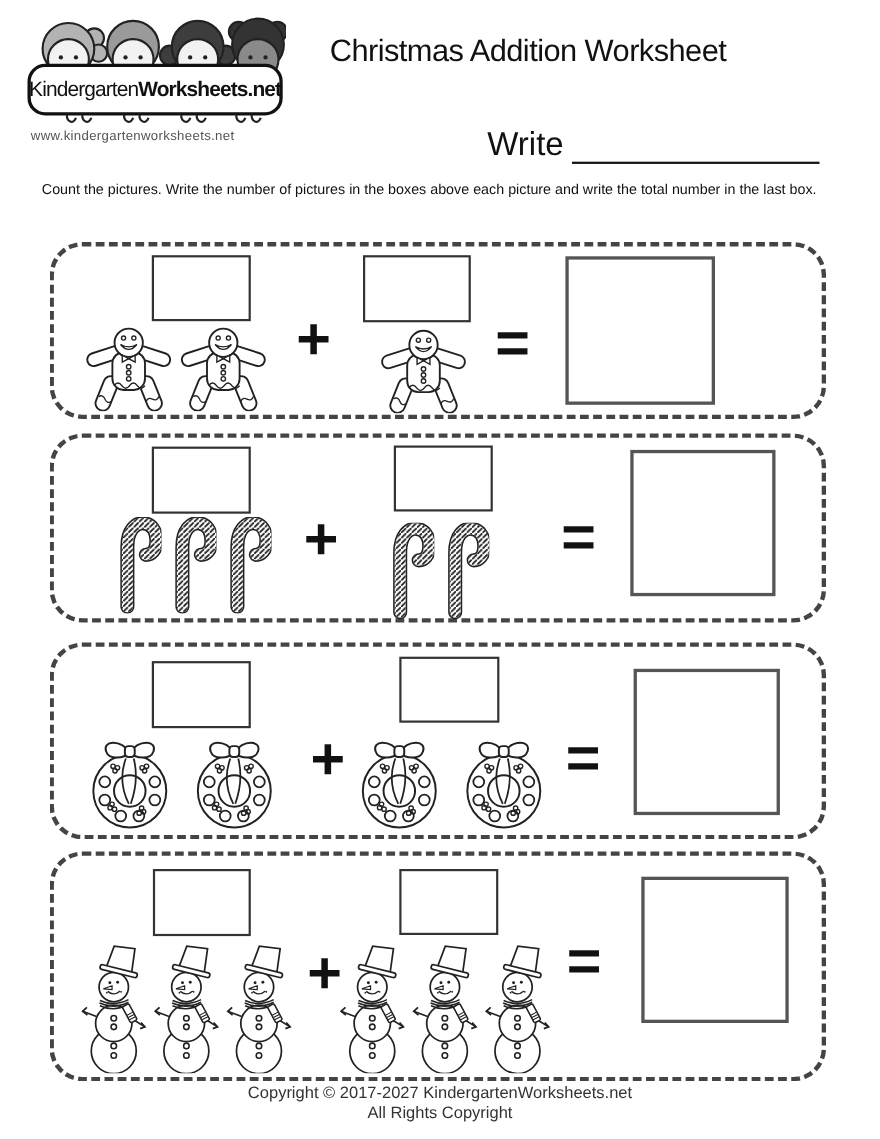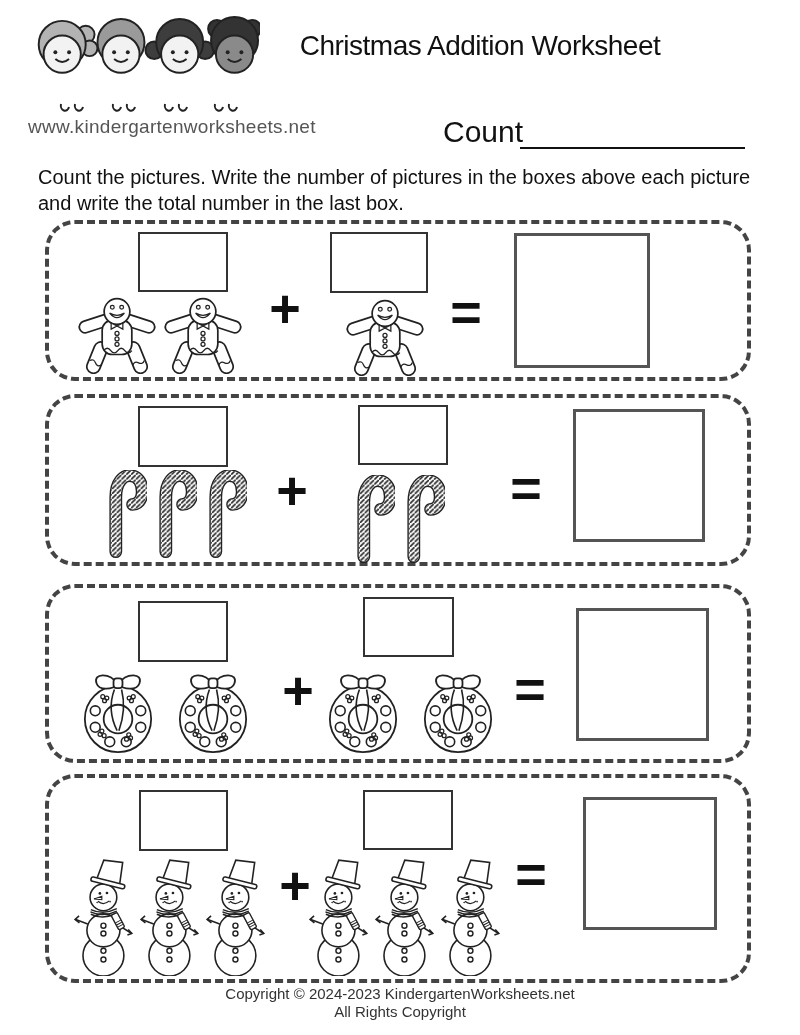--- a/index.html
+++ b/index.html
@@ -8,28 +8,28 @@
 
   
   .logo-kids{position:absolute;left:25px;top:12px;}
   .brand-box{position:absolute;left:25px;top:58px;width:232px;height:47px;background:#fff;
              border:3px solid #111;border-radius:16px;display:flex;align-items:center;
              justify-content:center;box-sizing:border-box;}
   .brand-text{font-size:19px;letter-spacing:-0.8px;white-space:nowrap;}
   .brand-text .b1{font-weight:400;}
   .brand-text .b2{font-weight:700;}
   .logo-feet{position:absolute;left:25px;top:103px;}
-  .site-url{position:absolute;left:28px;top:116px;font-size:19px;color:#555;letter-spacing:.3px;}
+  .site-url{position:absolute;left:28px;top:116px;font-size:12px;color:#555;letter-spacing:.3px;}
   .page-title{position:absolute;left:245px;top:30px;width:470px;text-align:center;
               font-size:28px;font-weight:500;letter-spacing:-0.5px;}
   .name-label{position:absolute;left:443px;top:115px;font-size:30px;}
   .name-line{position:absolute;left:520px;top:147px;width:225px;border-top:2px solid #111;}
 
   
-  .instructions{position:absolute;left:38px;top:164px;width:740px;font-size:20px;
+  .instructions{position:absolute;left:38px;top:164px;width:740px;font-size:13px;
                 line-height:1.3;color:#111;}
 
   
   .panel{position:absolute;left:45px;width:706px;border:4px dashed #444;
          border-radius:30px;box-sizing:border-box;}
   #p0{top:220px;height:161px;}
   #p1{top:394px;height:172px;}
   #p2{top:584px;height:179px;}
   #p3{top:774px;height:209px;}
 
@@ -243,37 +243,40 @@
         <circle cx="221" cy="40" r="2"></circle>
     </g>
     <g fill="none" stroke="#222" stroke-width="2">
       <path d="M31,47 Q38,53 45,47"></path>
       <path d="M91,47 Q98,53 105,47"></path>
       <path d="M151,47 Q158,53 165,47"></path>
       <path d="M207,47 Q214,53 221,47"></path>
     </g>
   </svg>
 
+  <div class="brand-box">
+    <span class="brand-text"><span class="b1">Kindergarten</span><span class="b2">Worksheets.net</span></span>
+  </div>
 
   <svg class="logo-feet" width="232" height="16" viewBox="0 0 232 16">
     <g fill="none" stroke="#222" stroke-width="2">
       <path d="M36,1 a4,5 0 0 0 8,3"></path>
         <path d="M50,1 a4,5 0 0 0 8,3"></path>
       <path d="M88,1 a4,5 0 0 0 8,3"></path>
         <path d="M102,1 a4,5 0 0 0 8,3"></path>
       <path d="M140,1 a4,5 0 0 0 8,3"></path>
         <path d="M154,1 a4,5 0 0 0 8,3"></path>
       <path d="M190,1 a4,5 0 0 0 8,3"></path>
         <path d="M204,1 a4,5 0 0 0 8,3"></path>
     </g>
   </svg>
 
   <div class="site-url">www.kindergartenworksheets.net</div>
   <h1 class="page-title" style="margin:0;text-align:center;">Christmas Addition Worksheet</h1>
-  <div class="name-label">Count</div>
+  <div class="name-label">Write</div>
   <div class="name-line"></div>
 
   <p class="instructions" style="margin:0;">Count the pictures. Write the number of pictures in the boxes above each picture and write the total number in the last box.</p>
 
   <div class="panel" id="p0">
     <div class="abox box1"></div>
     <div class="abox box2"></div>
     <div class="op plus">+</div>
     <div class="group group1">
         <svg width="80" height="78" class="pic">
@@ -367,17 +370,17 @@
         </svg>
         <svg width="64" height="118" class="pic">
           <use href="#sym-snowman"></use>
         </svg>
       </div>
     <div class="op equals">=</div>
     <div class="ansbox"></div>
   </div>
 
   <div class="footer">
-    <div>Copyright © 2024-2023 KindergartenWorksheets.net</div>
+    <div>Copyright © 2017-2027 KindergartenWorksheets.net</div>
     <div>All Rights Copyright</div>
   </div>
 
 </div>
 
 </body></html>

